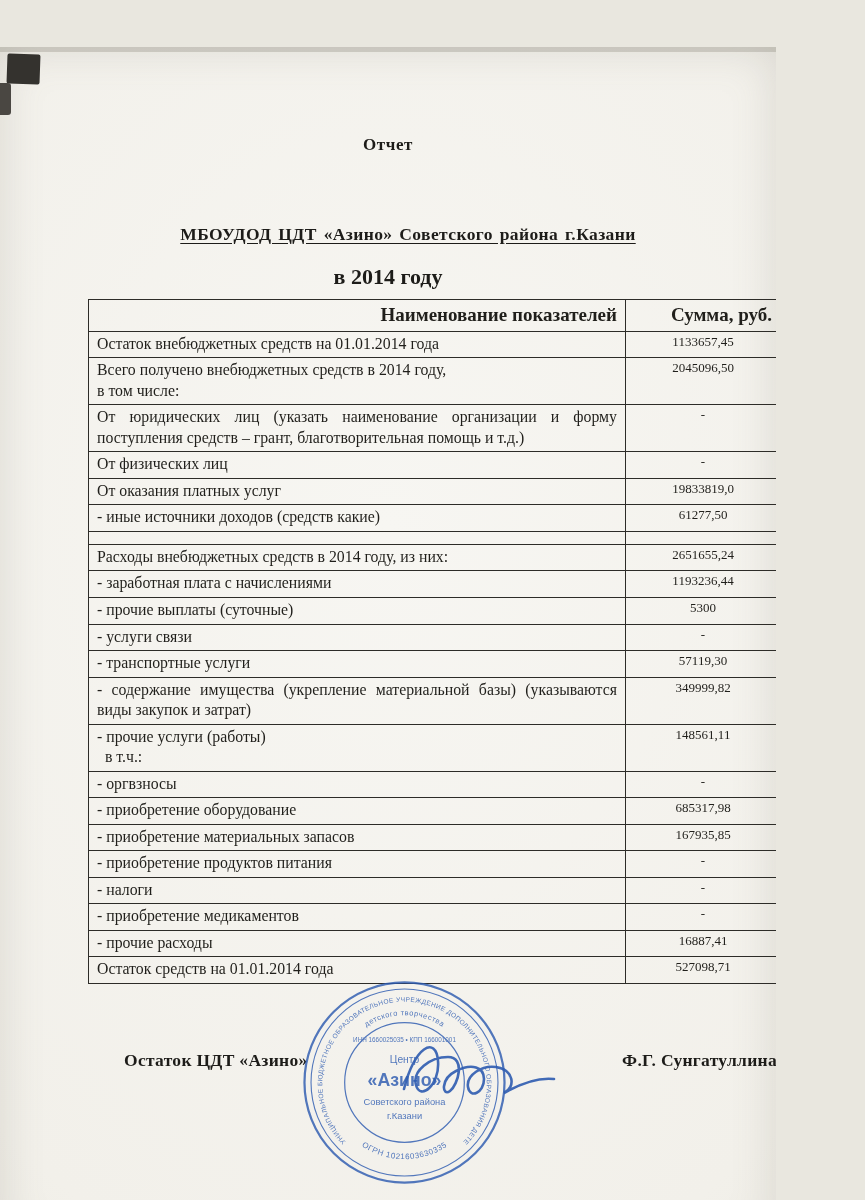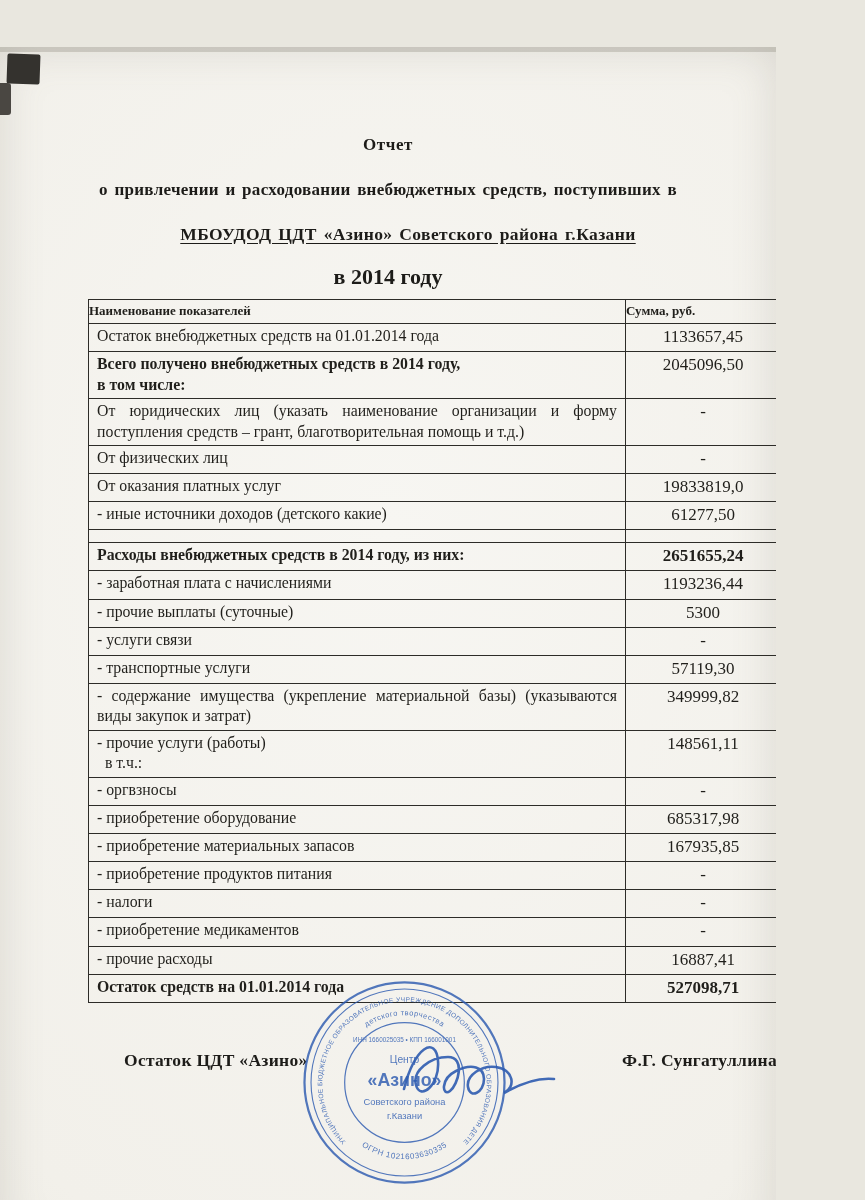--- a/index.html
+++ b/index.html
@@ -35,24 +35,24 @@
     position: absolute; left: 88px; top: 252px; width: 692px;
     border-collapse: collapse; table-layout: fixed;
     font-size: 15.8px; color: #201f1b;
   }
   .report th, .report td {
     border: 1.6px solid #2d2c28;
     padding: 2px 8px 3px;
     vertical-align: top;
     line-height: 1.3;
   }
-  .report th { text-align: left; font-weight: bold; font-size: 13px; padding: 3px 0; }
+  .report th { text-align: right; font-weight: bold; font-size: 19px; padding: 3px 8px; }
   .report td.lbl { text-align: justify; white-space: pre-wrap; }
-  .report td.val { text-align: center; font-size: 17px; }
-  .report .b { font-weight: bold; padding-left: 8px; }
+  .report td.val { text-align: center; font-size: 13px; }
+  .report .b { font-weight: normal; padding-left: 8px; }
   .report tr.empty td { height: 12px; padding: 0; }
 
   
   .footer {
     position: absolute; left: 0; top: 1003px; width: 865px;
     display: flex; justify-content: space-between;
     padding: 0 88px 0 124px; box-sizing: border-box;
     font-weight: bold; font-size: 17.5px; letter-spacing: .3px;
   }
 
@@ -67,21 +67,20 @@
 </head>
 <body>
 
 <div class="page">
 
   <div class="top-shade"></div>
   <div class="corner-mark"></div>
   <div class="edge-mark"></div>
 
   <div class="h h-title">Отчет</div>
-  <div class="h h-sub">о привлечении и расходовании внебюджетных средств, поступивших в</div>
   <div class="h h-org">МБОУДОД ЦДТ «Азино» Советского района г.Казани</div>
   <div class="h h-year">в 2014 году</div>
 
   <table class="report">
     <colgroup>
         <col style="width:537px">
         <col style="width:155px">
       </colgroup>
     <thead>
       <tr>
@@ -105,21 +104,21 @@
         </tr>
         <tr>
           <td class="lbl">От физических лиц</td>
           <td class="val">-</td>
         </tr>
         <tr>
           <td class="lbl">От оказания платных услуг</td>
           <td class="val">19833819,0</td>
         </tr>
         <tr>
-          <td class="lbl">- иные источники доходов (детского какие)</td>
+          <td class="lbl">- иные источники доходов (средств какие)</td>
           <td class="val">61277,50</td>
         </tr>
         <tr class="empty">
           <td class="lbl"></td>
           <td class="val"></td>
         </tr>
         <tr>
           <td class="lbl b">Расходы внебюджетных средств в 2014 году, из них:</td>
           <td class="val b">2651655,24</td>
         </tr>

